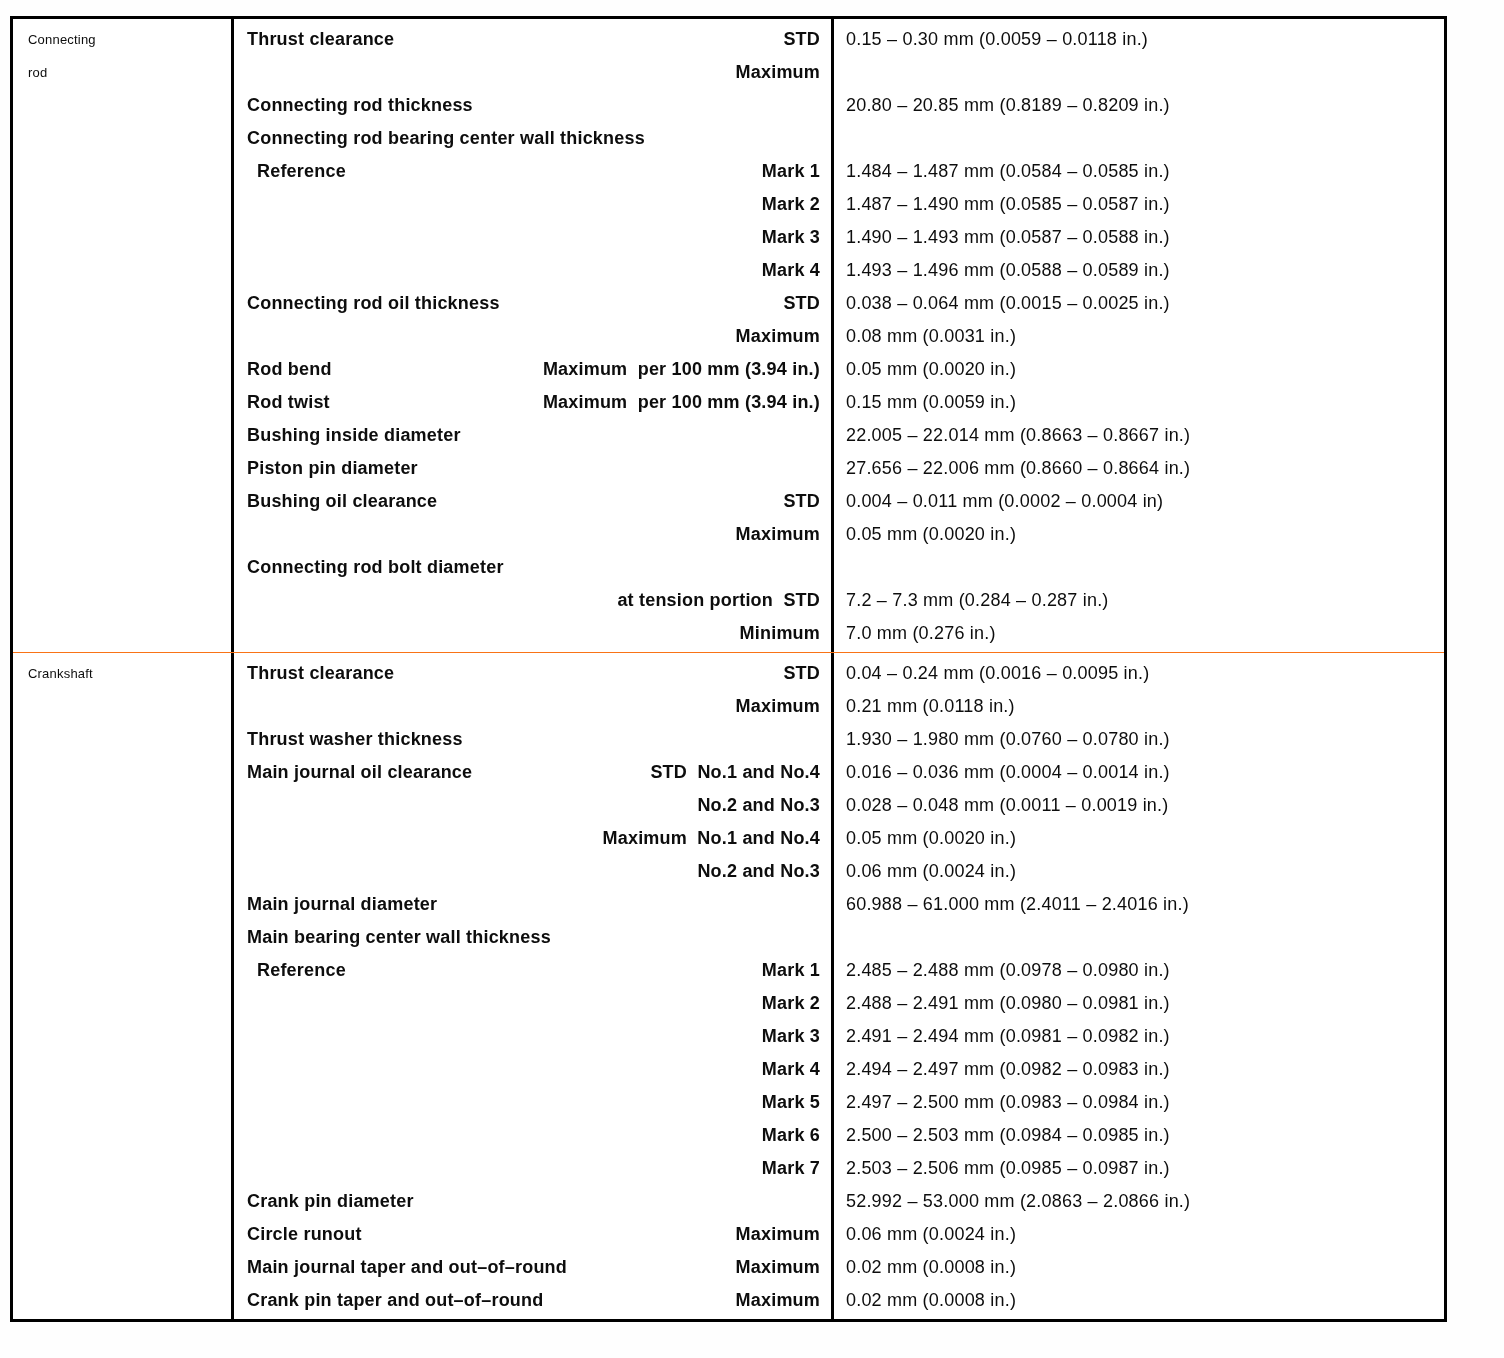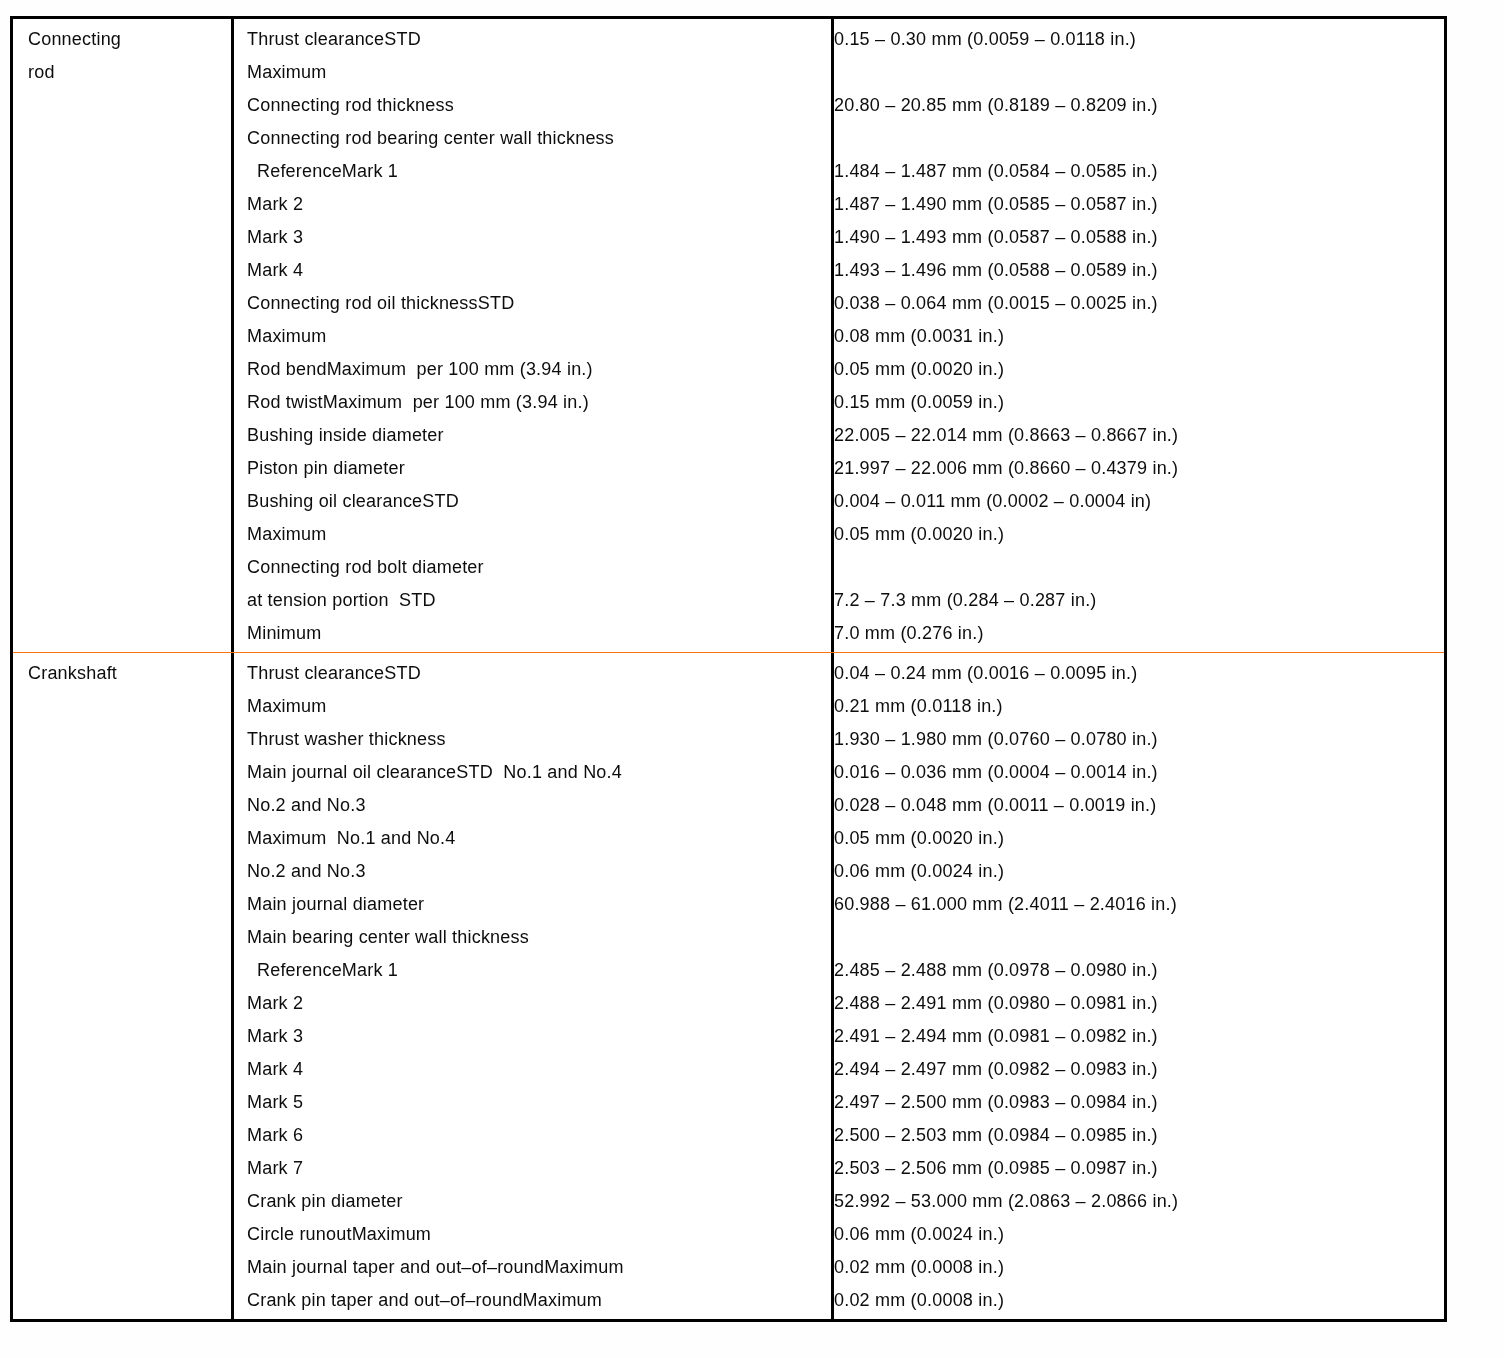--- a/index.html
+++ b/index.html
@@ -12,35 +12,36 @@
   .spec-table{
     position:absolute;left:10px;top:16px;width:1437px;
     border:3px solid #000;box-sizing:border-box;background:#fff;
   }
   .spec-section{display:flex;}
   .spec-section + .spec-section{border-top:1px solid #f97316;}
   .c1{
     width:203px;min-width:203px;border-right:3px solid #000;
     padding:4px 0 0 15px;box-sizing:content-box;
   }
-  .comp-line{font-size:18px;line-height:33px;letter-spacing:.2px;}
+  .comp-line{font-size:13px;line-height:33px;letter-spacing:.2px;}
   .rows{flex:1;position:relative;padding:4px 0 2px 0;}
   .rows::before{
     content:"";position:absolute;left:597px;top:0;bottom:0;width:3px;background:#000;
   }
   .row{display:flex;height:33px;line-height:33px;font-size:18px;}
   .c2{
     width:600px;min-width:600px;box-sizing:border-box;
-    display:flex;align-items:center;
+    display:flex;justify-content:space-between;align-items:center;
     padding:0 14px 0 13px;
+    font-weight:bold;
   }
   .lbl{white-space:pre;letter-spacing:.2px;}
   .lbl.ind{padding-left:10px;}
   .qual{white-space:pre;text-align:right;letter-spacing:.2px;}
-  .c3{flex:1;padding-left:0;box-sizing:border-box;}
+  .c3{flex:1;padding-left:12px;box-sizing:border-box;}
   .val{white-space:pre;letter-spacing:.2px;}
 </style>
 </head>
 <body>
 
 <div class="page">
   <div class="spec-table">
       <div class="spec-section">
         <div class="c1">
           <div class="comp-line">Connecting</div>
@@ -135,21 +136,21 @@
               <span class="lbl">Bushing inside diameter</span>
               <span class="qual"></span>
             </div>
             <div class="c3"><span class="val">22.005 – 22.014 mm (0.8663 – 0.8667 in.)</span></div>
           </div>
           <div class="row">
             <div class="c2">
               <span class="lbl">Piston pin diameter</span>
               <span class="qual"></span>
             </div>
-            <div class="c3"><span class="val">21.997 – 22.006 mm (0.8660 – 0.4379 in.)</span></div>
+            <div class="c3"><span class="val">27.656 – 22.006 mm (0.8660 – 0.8664 in.)</span></div>
           </div>
           <div class="row">
             <div class="c2">
               <span class="lbl">Bushing oil clearance</span>
               <span class="qual">STD</span>
             </div>
             <div class="c3"><span class="val">0.004 – 0.011 mm (0.0002 – 0.0004 in)</span></div>
           </div>
           <div class="row">
             <div class="c2">

